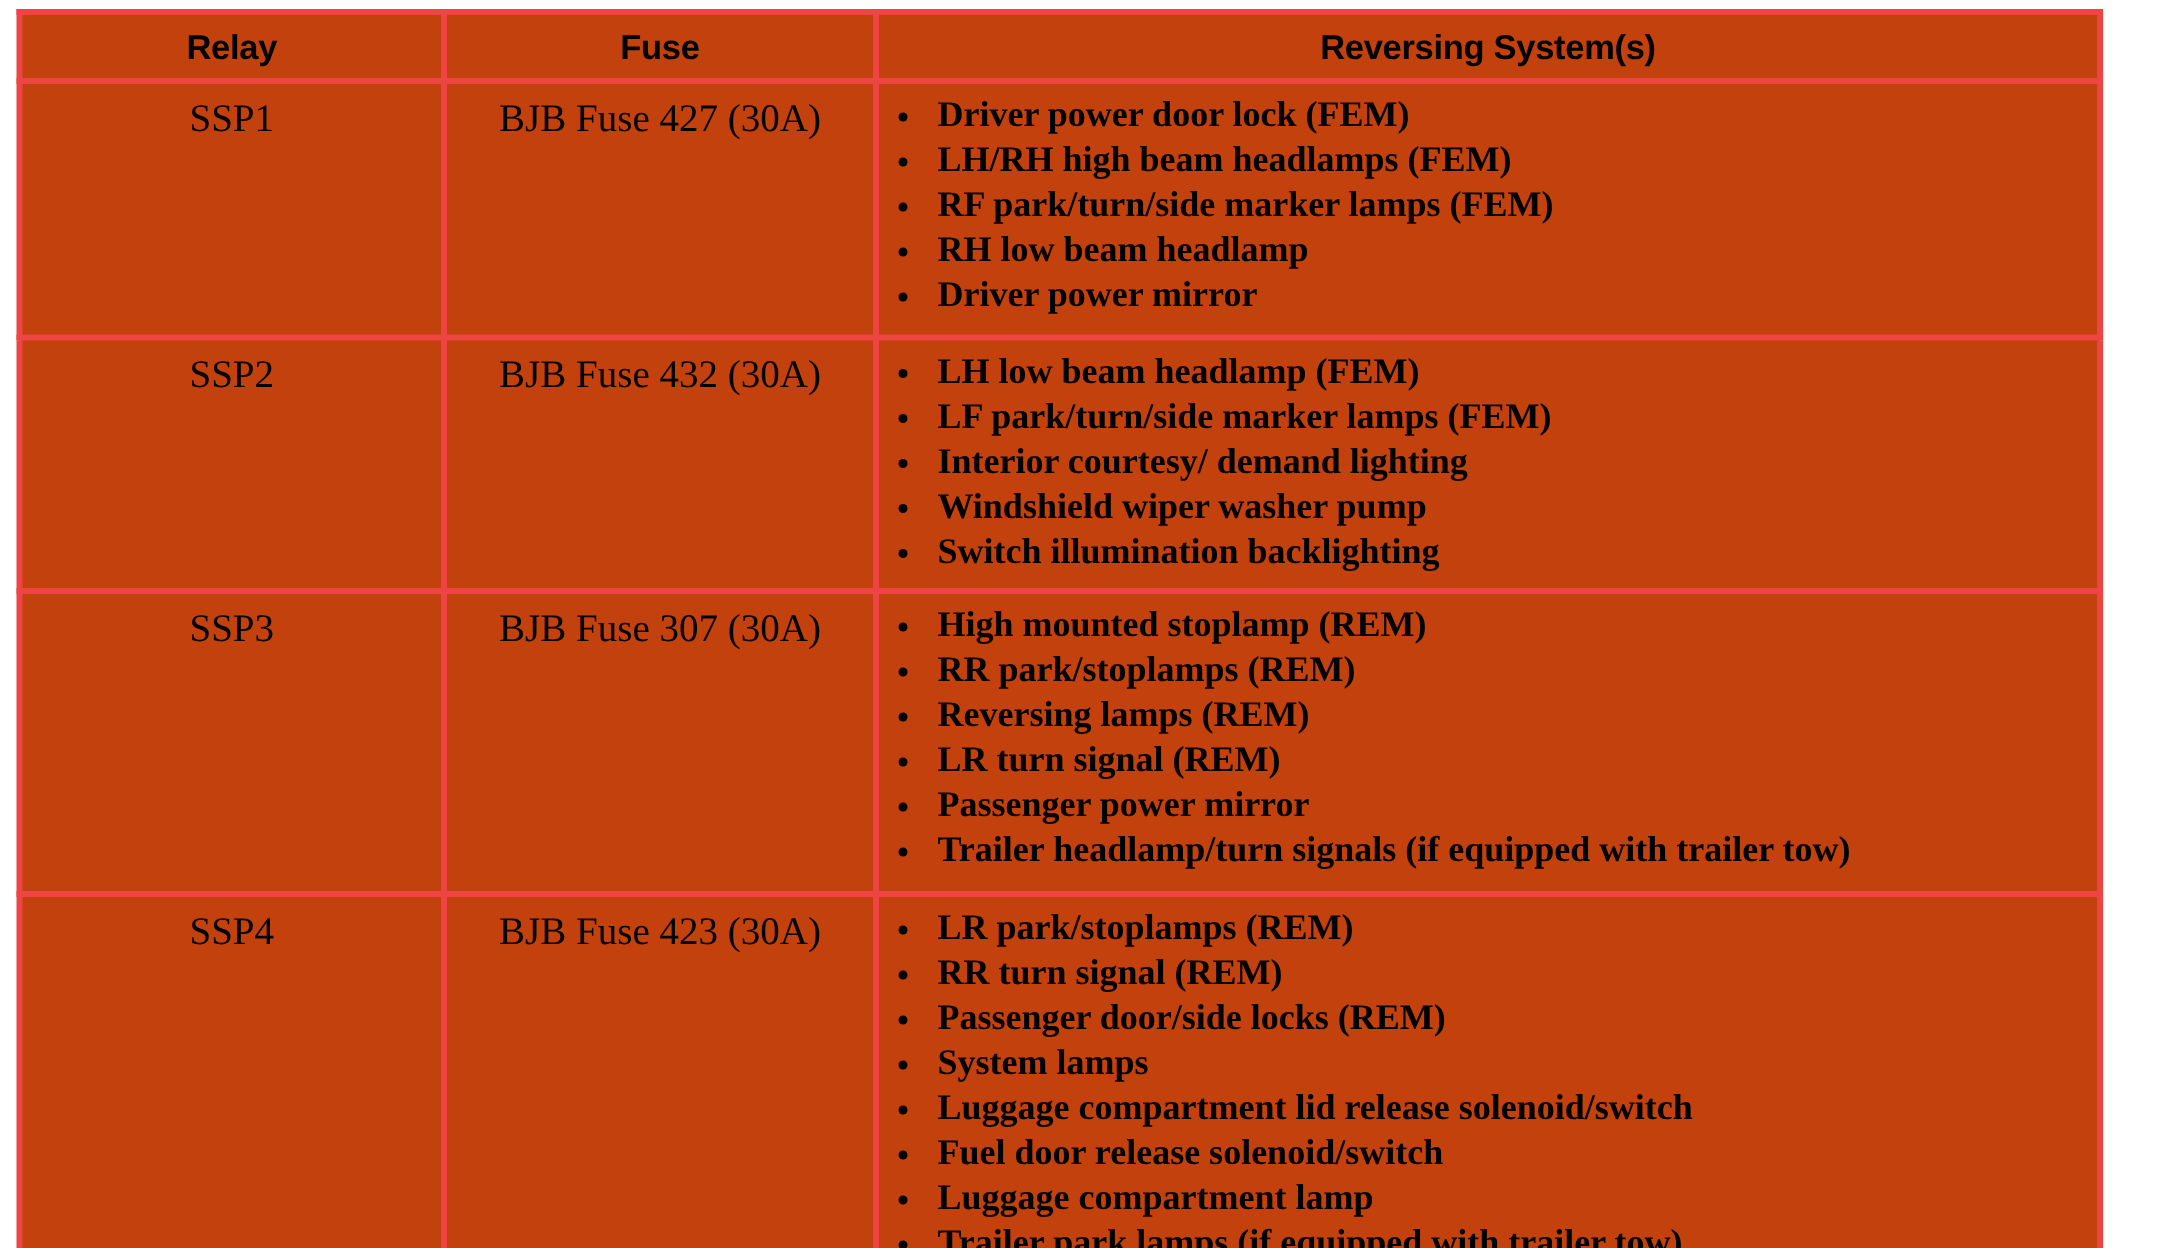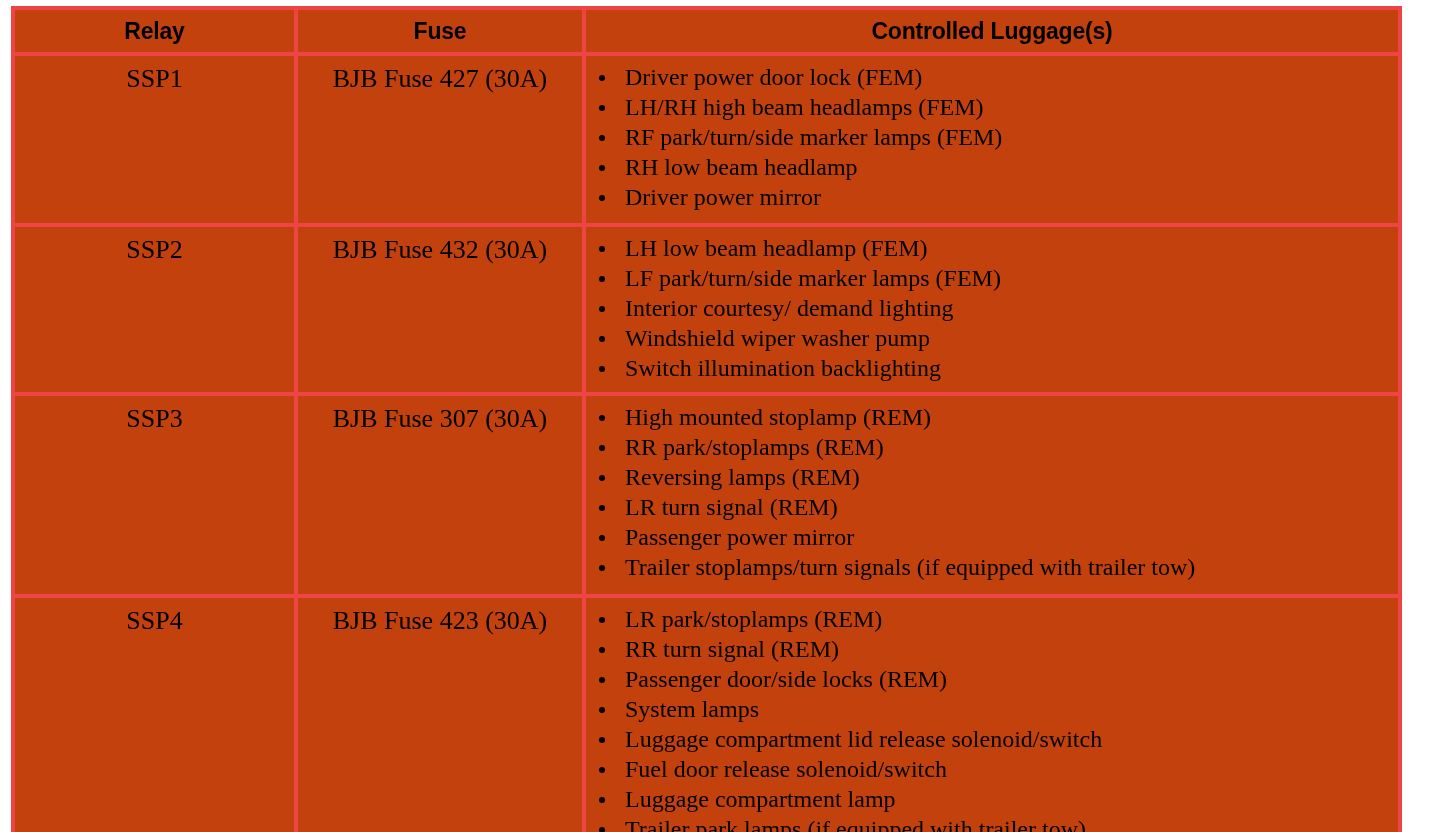--- a/index.html
+++ b/index.html
@@ -64,20 +64,21 @@
   td.fuse-cell {
     text-align: center;
     font-size: 26px;
     line-height: 1.05;
     padding-top: 9px;
     white-space: nowrap;
   }
 
   td.systems-cell {
     padding: 6px 6px 6px 6px;
+    font-weight: bold;
   }
 
   
   ul.sys-list {
     list-style: none;
     margin: 0;
     padding: 0;
   }
 
   ul.sys-list li {
@@ -113,21 +114,21 @@
     <colgroup>
       <col class="c-relay">
       <col class="c-fuse">
       <col class="c-sys">
     </colgroup>
 
     <thead>
       <tr>
         <th>Relay</th>
         <th>Fuse</th>
-        <th>Controlled Luggage(s)</th>
+        <th>Reversing System(s)</th>
       </tr>
     </thead>
 
     <tbody>
 
       <tr class="row-ssp1">
         <td class="relay-cell">SSP1</td>
         <td class="fuse-cell">BJB Fuse 427 (30A)</td>
         <td class="systems-cell">
           <ul class="sys-list">
@@ -204,21 +205,21 @@
             <li>
               <span class="bullet"></span>
               <span>LR turn signal (REM)</span>
             </li>
             <li>
               <span class="bullet"></span>
               <span>Passenger power mirror</span>
             </li>
             <li>
               <span class="bullet"></span>
-              <span>Trailer stoplamps/turn signals (if equipped with trailer tow)</span>
+              <span>Trailer headlamp/turn signals (if equipped with trailer tow)</span>
             </li>
           </ul>
         </td>
       </tr>
 
       <tr class="row-ssp4">
         <td class="relay-cell">SSP4</td>
         <td class="fuse-cell">BJB Fuse 423 (30A)</td>
         <td class="systems-cell">
           <ul class="sys-list">

